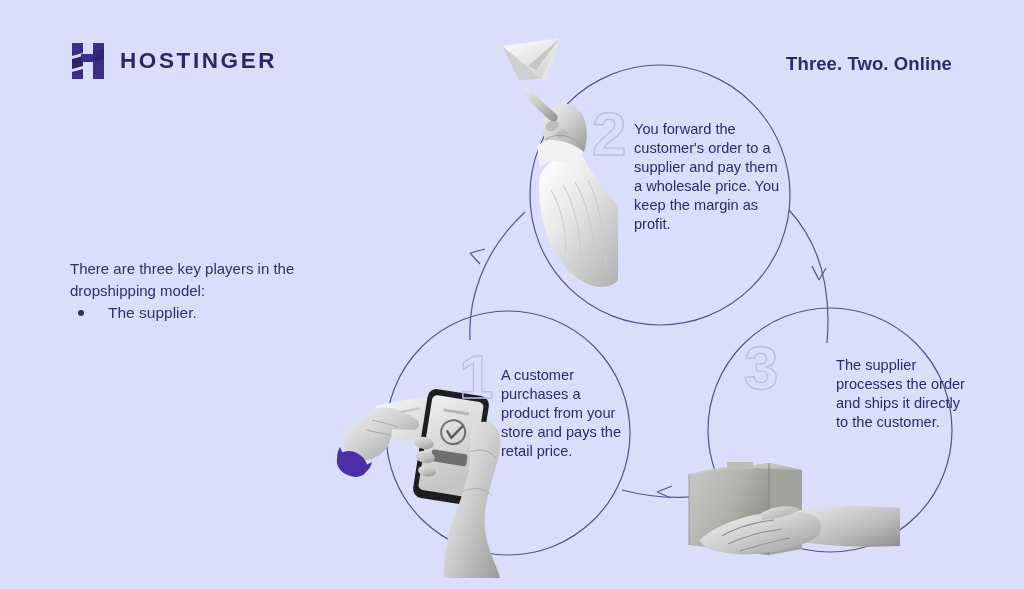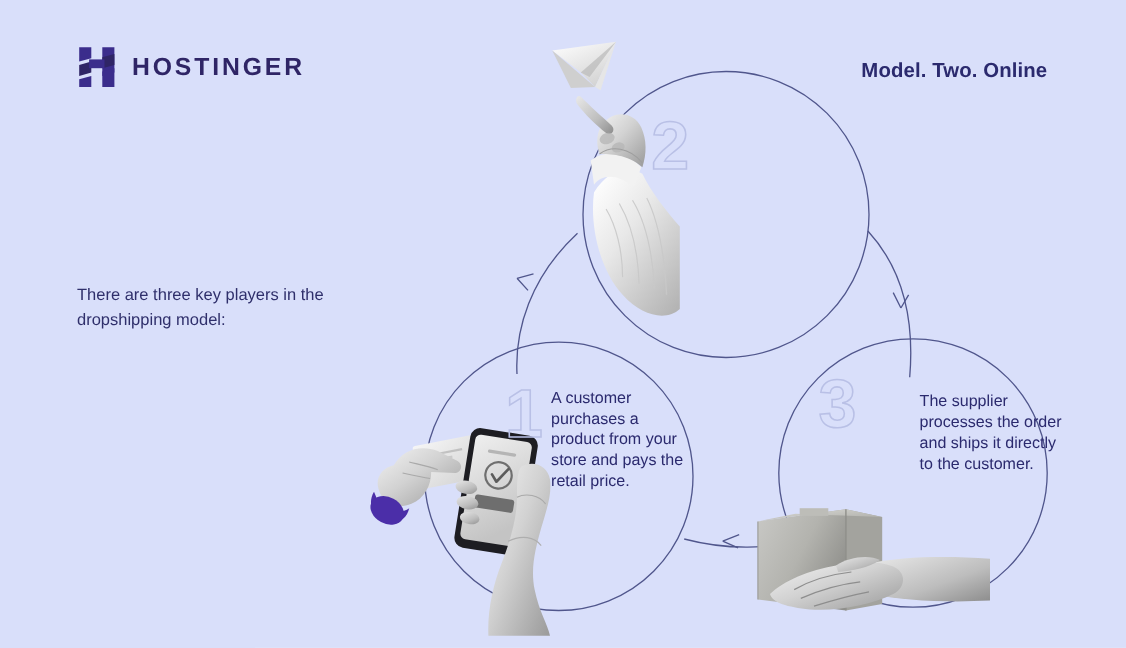--- a/index.html
+++ b/index.html
@@ -109,21 +109,21 @@
     pointer-events: none;
   }
 
   .step-text {
     position: absolute;
     font-size: 14.6px;
     line-height: 1.30;
     color: #2b2a6e;
     white-space: pre-line;
   }
-  #step1-text { left: 501px; top: 353px; width: 125px; }
+  #step1-text { left: 501px; top: 366px; width: 125px; }
   #step2-text { left: 634px; top: 120px; width: 150px; }
   #step3-text { left: 836px; top: 356px; width: 140px; }
 
   .step-num {
     position: absolute;
     font-size: 62px;
     font-weight: 700;
     line-height: 1;
     color: transparent;
     -webkit-text-stroke: 1.4px #b9c0e6;
@@ -146,24 +146,25 @@
         <path d="M2 18 L13 15 V25 L2 28 Z" fill="#2f2566"></path>
         <path d="M23 11 L34 8 V18 L23 21 Z" fill="#2f2566"></path>
         <path d="M2 31 L13 28 V38 H2 Z" fill="#3b2d8c"></path>
         <path d="M23 24 L34 21 V38 H23 Z" fill="#3b2d8c"></path>
         <rect x="11" y="13" width="14" height="8" fill="#3b2d8c"></rect>
       </svg>
     </span>
     <span id="logo-word">HOSTINGER</span>
   </div>
 
-  <div id="tagline">Model. Two. Online</div>
+  <div id="tagline">Three. Two. Online</div>
 
   <p id="intro">There are three key players in the dropshipping model:</p>
   <ul id="bullets">
+    <li>The supplier.</li>
   </ul>
 
   <svg id="diagram" viewBox="0 0 1024 589" xmlns="http://www.w3.org/2000/svg">
     <defs>
 
       <linearGradient id="gSkin" x1="0" y1="0" x2="1" y2="1">
         <stop offset="0%" stop-color="#f3f3f3"></stop>
         <stop offset="45%" stop-color="#d2d2d2"></stop>
         <stop offset="100%" stop-color="#9a9a9a"></stop>
       </linearGradient>
@@ -342,15 +343,16 @@
 
       <path d="M760 514 C 772 506, 790 504, 800 509 C 790 516, 774 519, 762 520 Z" fill="url(#gSkin2)"></path>
     </g>
   </svg>
 
   <div id="step1-num" class="step-num">1</div>
   <div id="step2-num" class="step-num">2</div>
   <div id="step3-num" class="step-num">3</div>
 
   <div id="step1-text" class="step-text">A customer purchases a product from your store and pays the retail price.</div>
+  <div id="step2-text" class="step-text">You forward the customer's order to a supplier and pay them a wholesale price. You keep the margin as profit.</div>
   <div id="step3-text" class="step-text">The supplier processes the order and ships it directly to the customer.</div>
 
 </div>
 
 </body></html>

